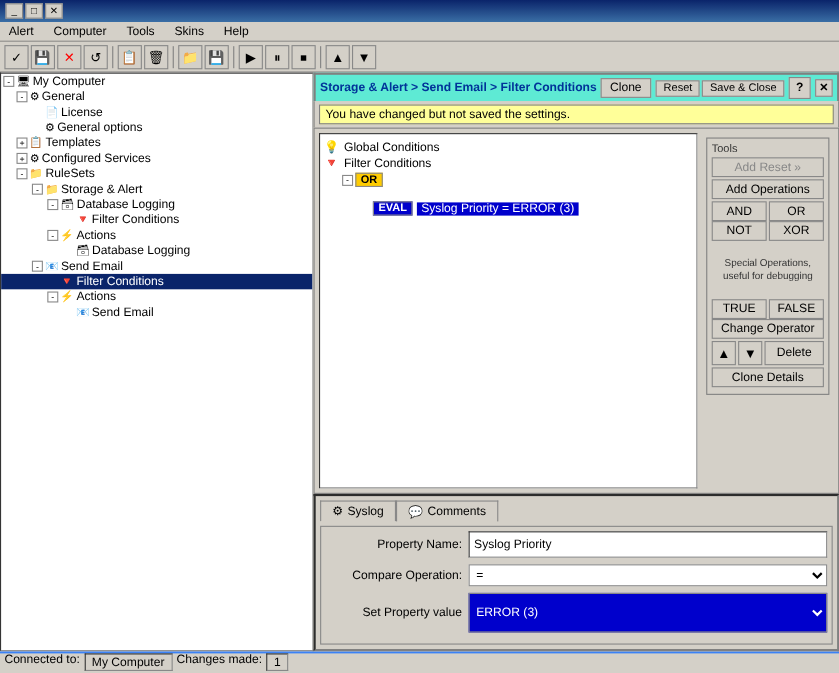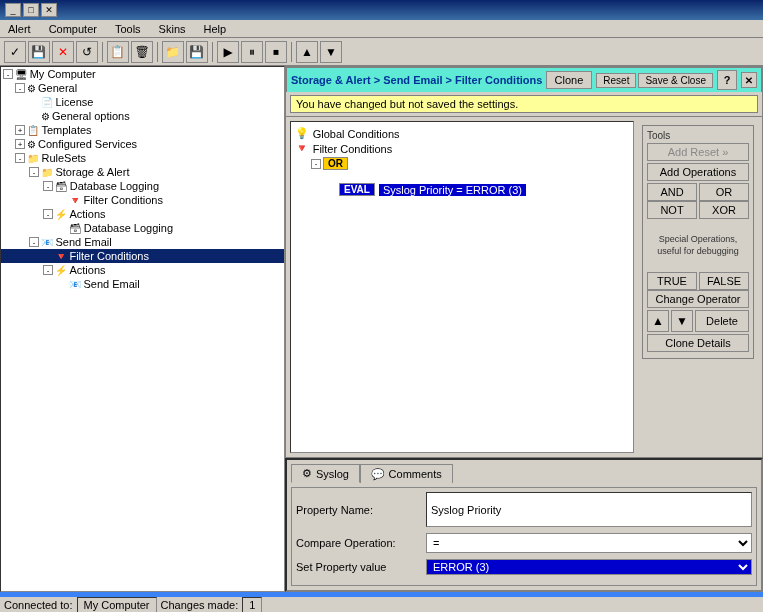--- a/index.html
+++ b/index.html
@@ -58,27 +58,27 @@
     .tools-up-down { display: flex; gap: 2px; margin-bottom: 2px; }
     .arrow-btn { width: 22px; height: 22px; background: #d4d0c8; border: 1px solid #888; display: flex; align-items: center; justify-content: center; cursor: pointer; font-size: 12px; }
 
     
     .bottom-section { border: 2px inset #808080; background: #d4d0c8; padding: 4px; }
     .tab-bar { display: flex; gap: 0; margin-bottom: 4px; }
     .tab { padding: 2px 10px; background: #d4d0c8; border: 1px solid #888; border-bottom: none; cursor: pointer; font-size: 11px; display: flex; align-items: center; gap: 4px; }
     .tab.active { background: #d4d0c8; border-bottom: 1px solid #d4d0c8; z-index: 1; }
     .form-area { background: #d4d0c8; padding: 4px; border: 1px solid #888; }
     .form-row { display: flex; align-items: center; margin-bottom: 6px; }
-    .form-label { width: 130px; text-align: left; padding-right: 6px; }
-    .form-input { flex: 1; height: 35px; border: 1px inset #888; background: white; padding: 3px 4px; }
+    .form-label { width: 130px; text-align: right; padding-right: 6px; }
+    .form-input { flex: 1; height: 24px; border: 1px inset #888; background: white; padding: 3px 4px; }
     .form-select { flex: 1; height: 20px; border: 1px solid #888; background: white; padding: 0 2px; }
-    .form-select-blue { flex: 1; height: 16px; border: 1px solid #888; background: #0000cc; color: white; padding: 0 2px; }
-
-    
-    .status-bar { background: #d4d0c8; border-top: 5px solid #3b82f6; height: 20px; display: flex; align-items: center; padding: 0 4px; gap: 0; }
+    .form-select-blue { flex: 1; height: 36px; border: 1px solid #888; background: #0000cc; color: white; padding: 0 2px; }
+
+    
+    .status-bar { background: #d4d0c8; border-top: 2px solid #3b82f6; height: 20px; display: flex; padding: 0 4px; gap: 0; }
     .status-section { border: 1px inset #888; padding: 1px 6px; height: 16px; display: flex; align-items: center; margin-right: 4px; }
     .status-label { font-size: 11px; margin-right: 4px; }
 
     
     .help-btn { width: 20px; height: 20px; background: #d4d0c8; border: 1px solid #888; display: flex; align-items: center; justify-content: center; cursor: pointer; font-size: 11px; font-weight: bold; }
   </style>
 </head>
 <body>
 
 <div class="title-bar">

